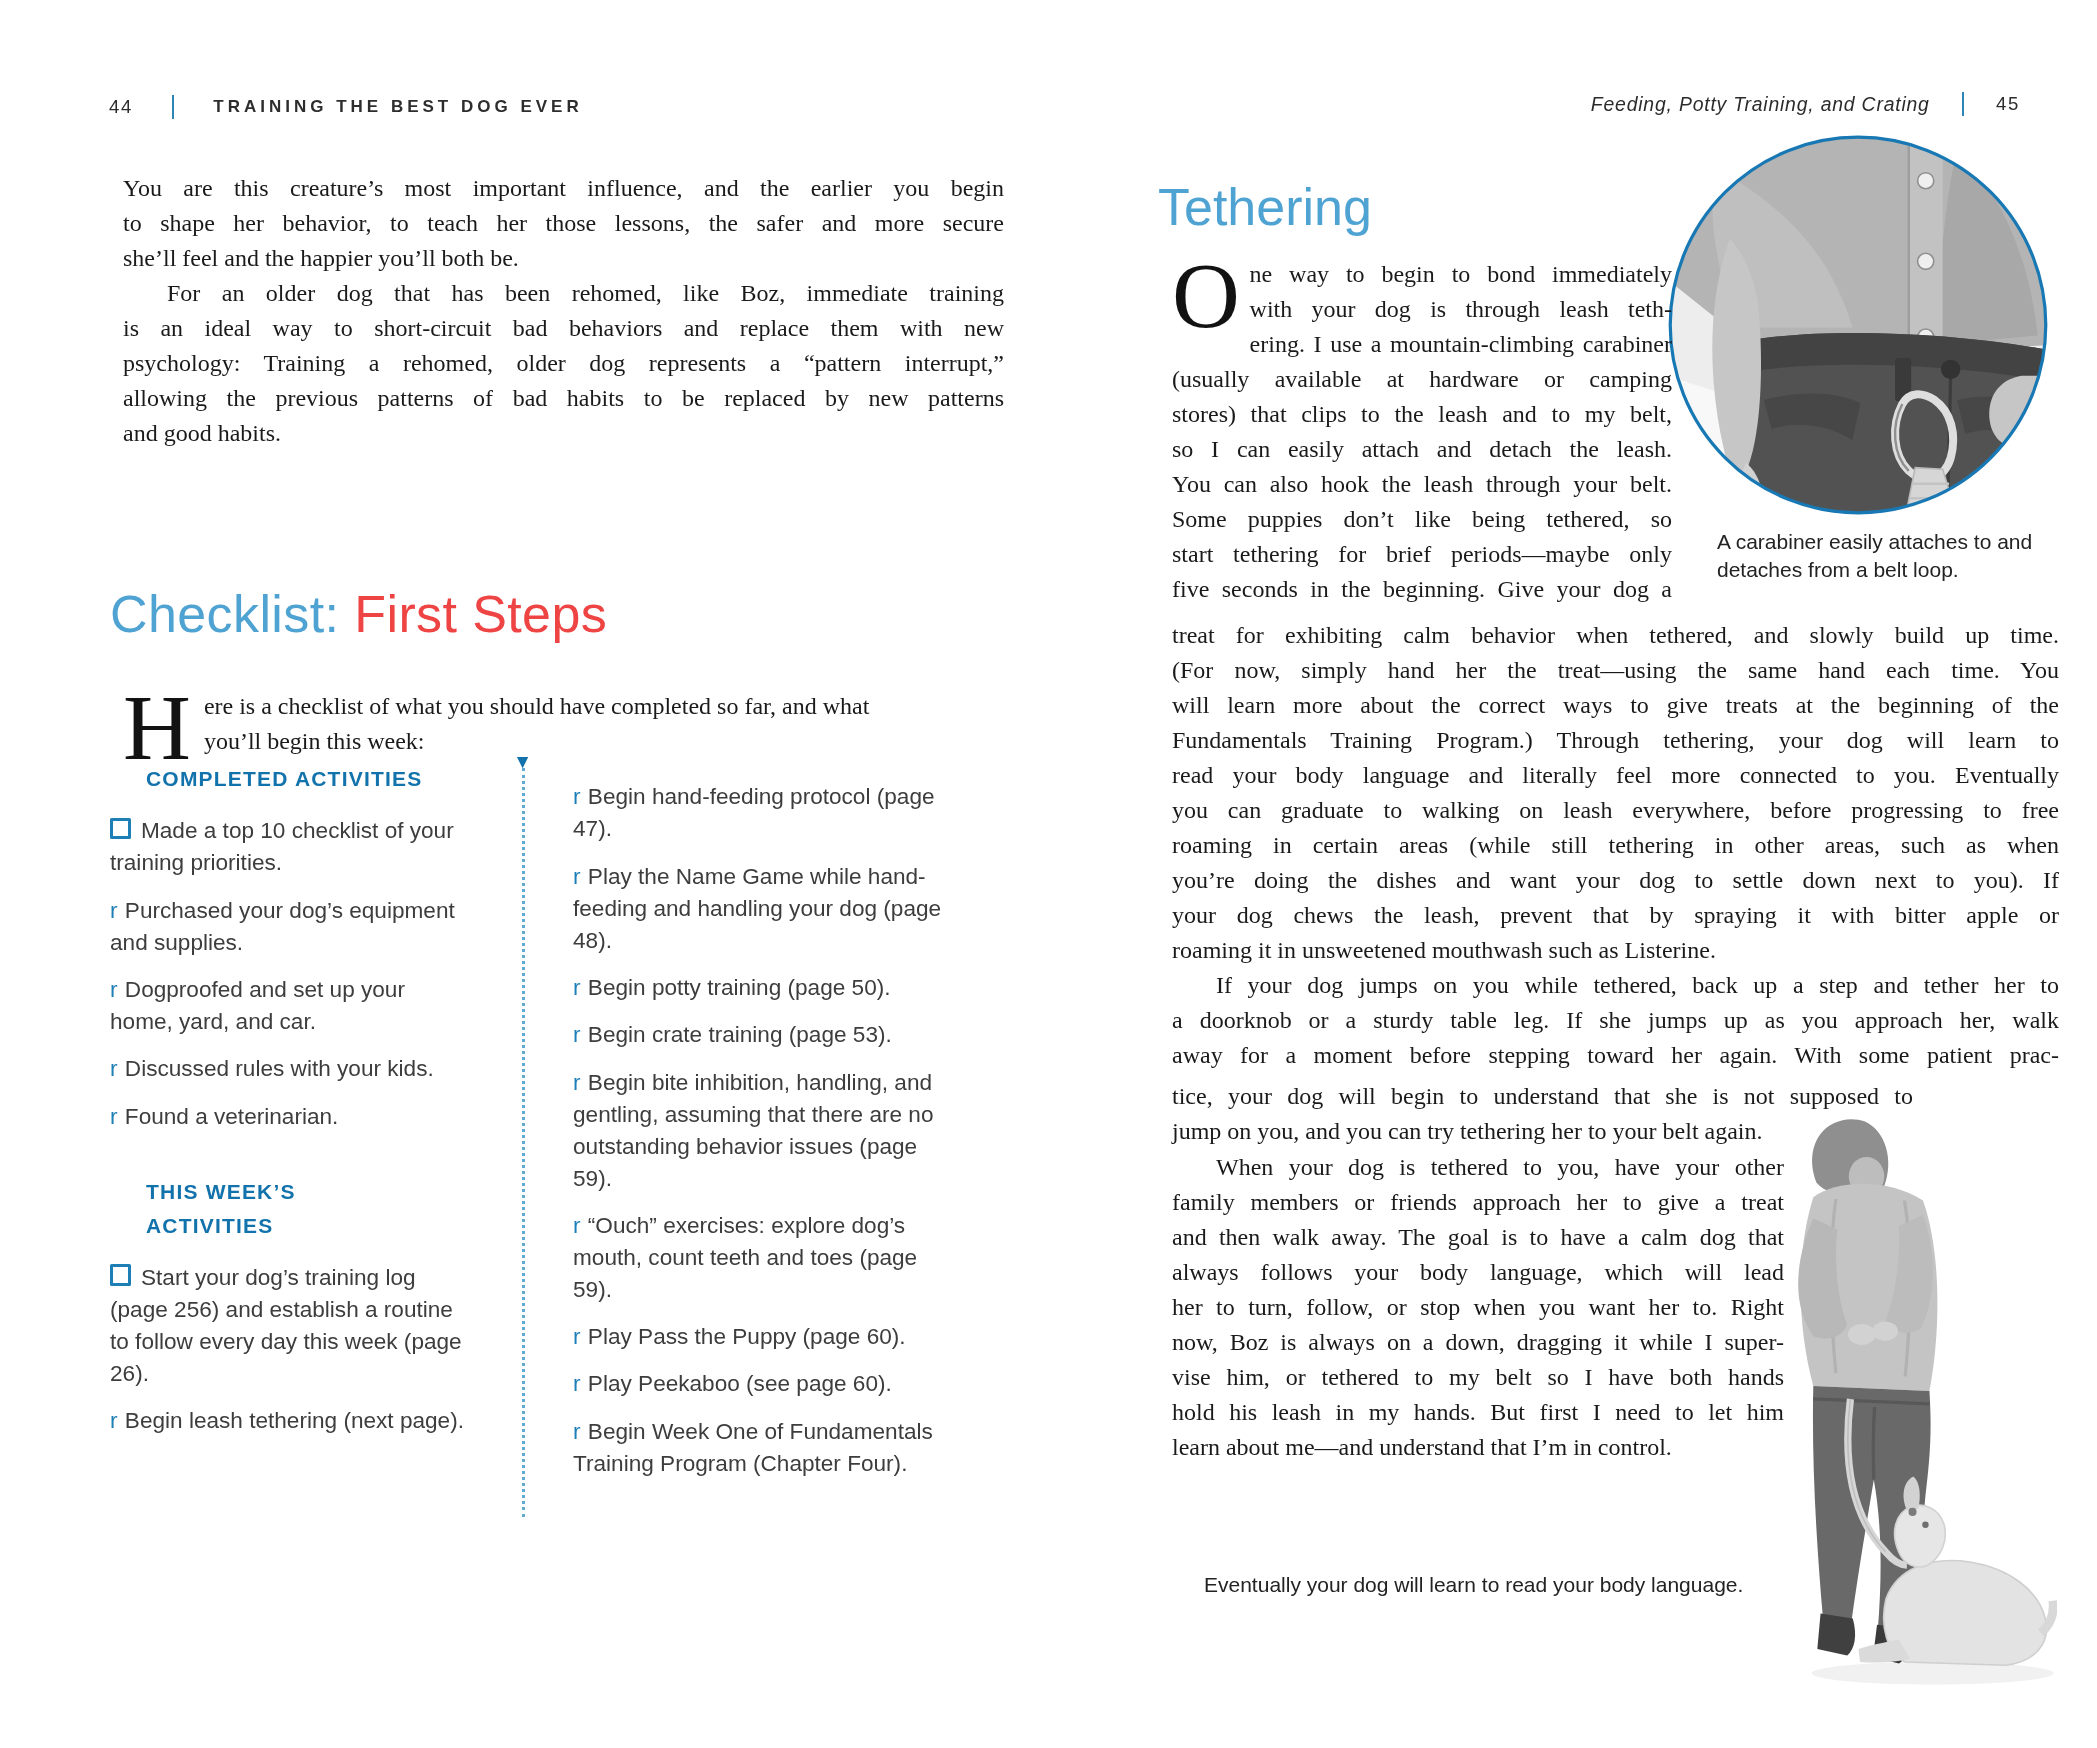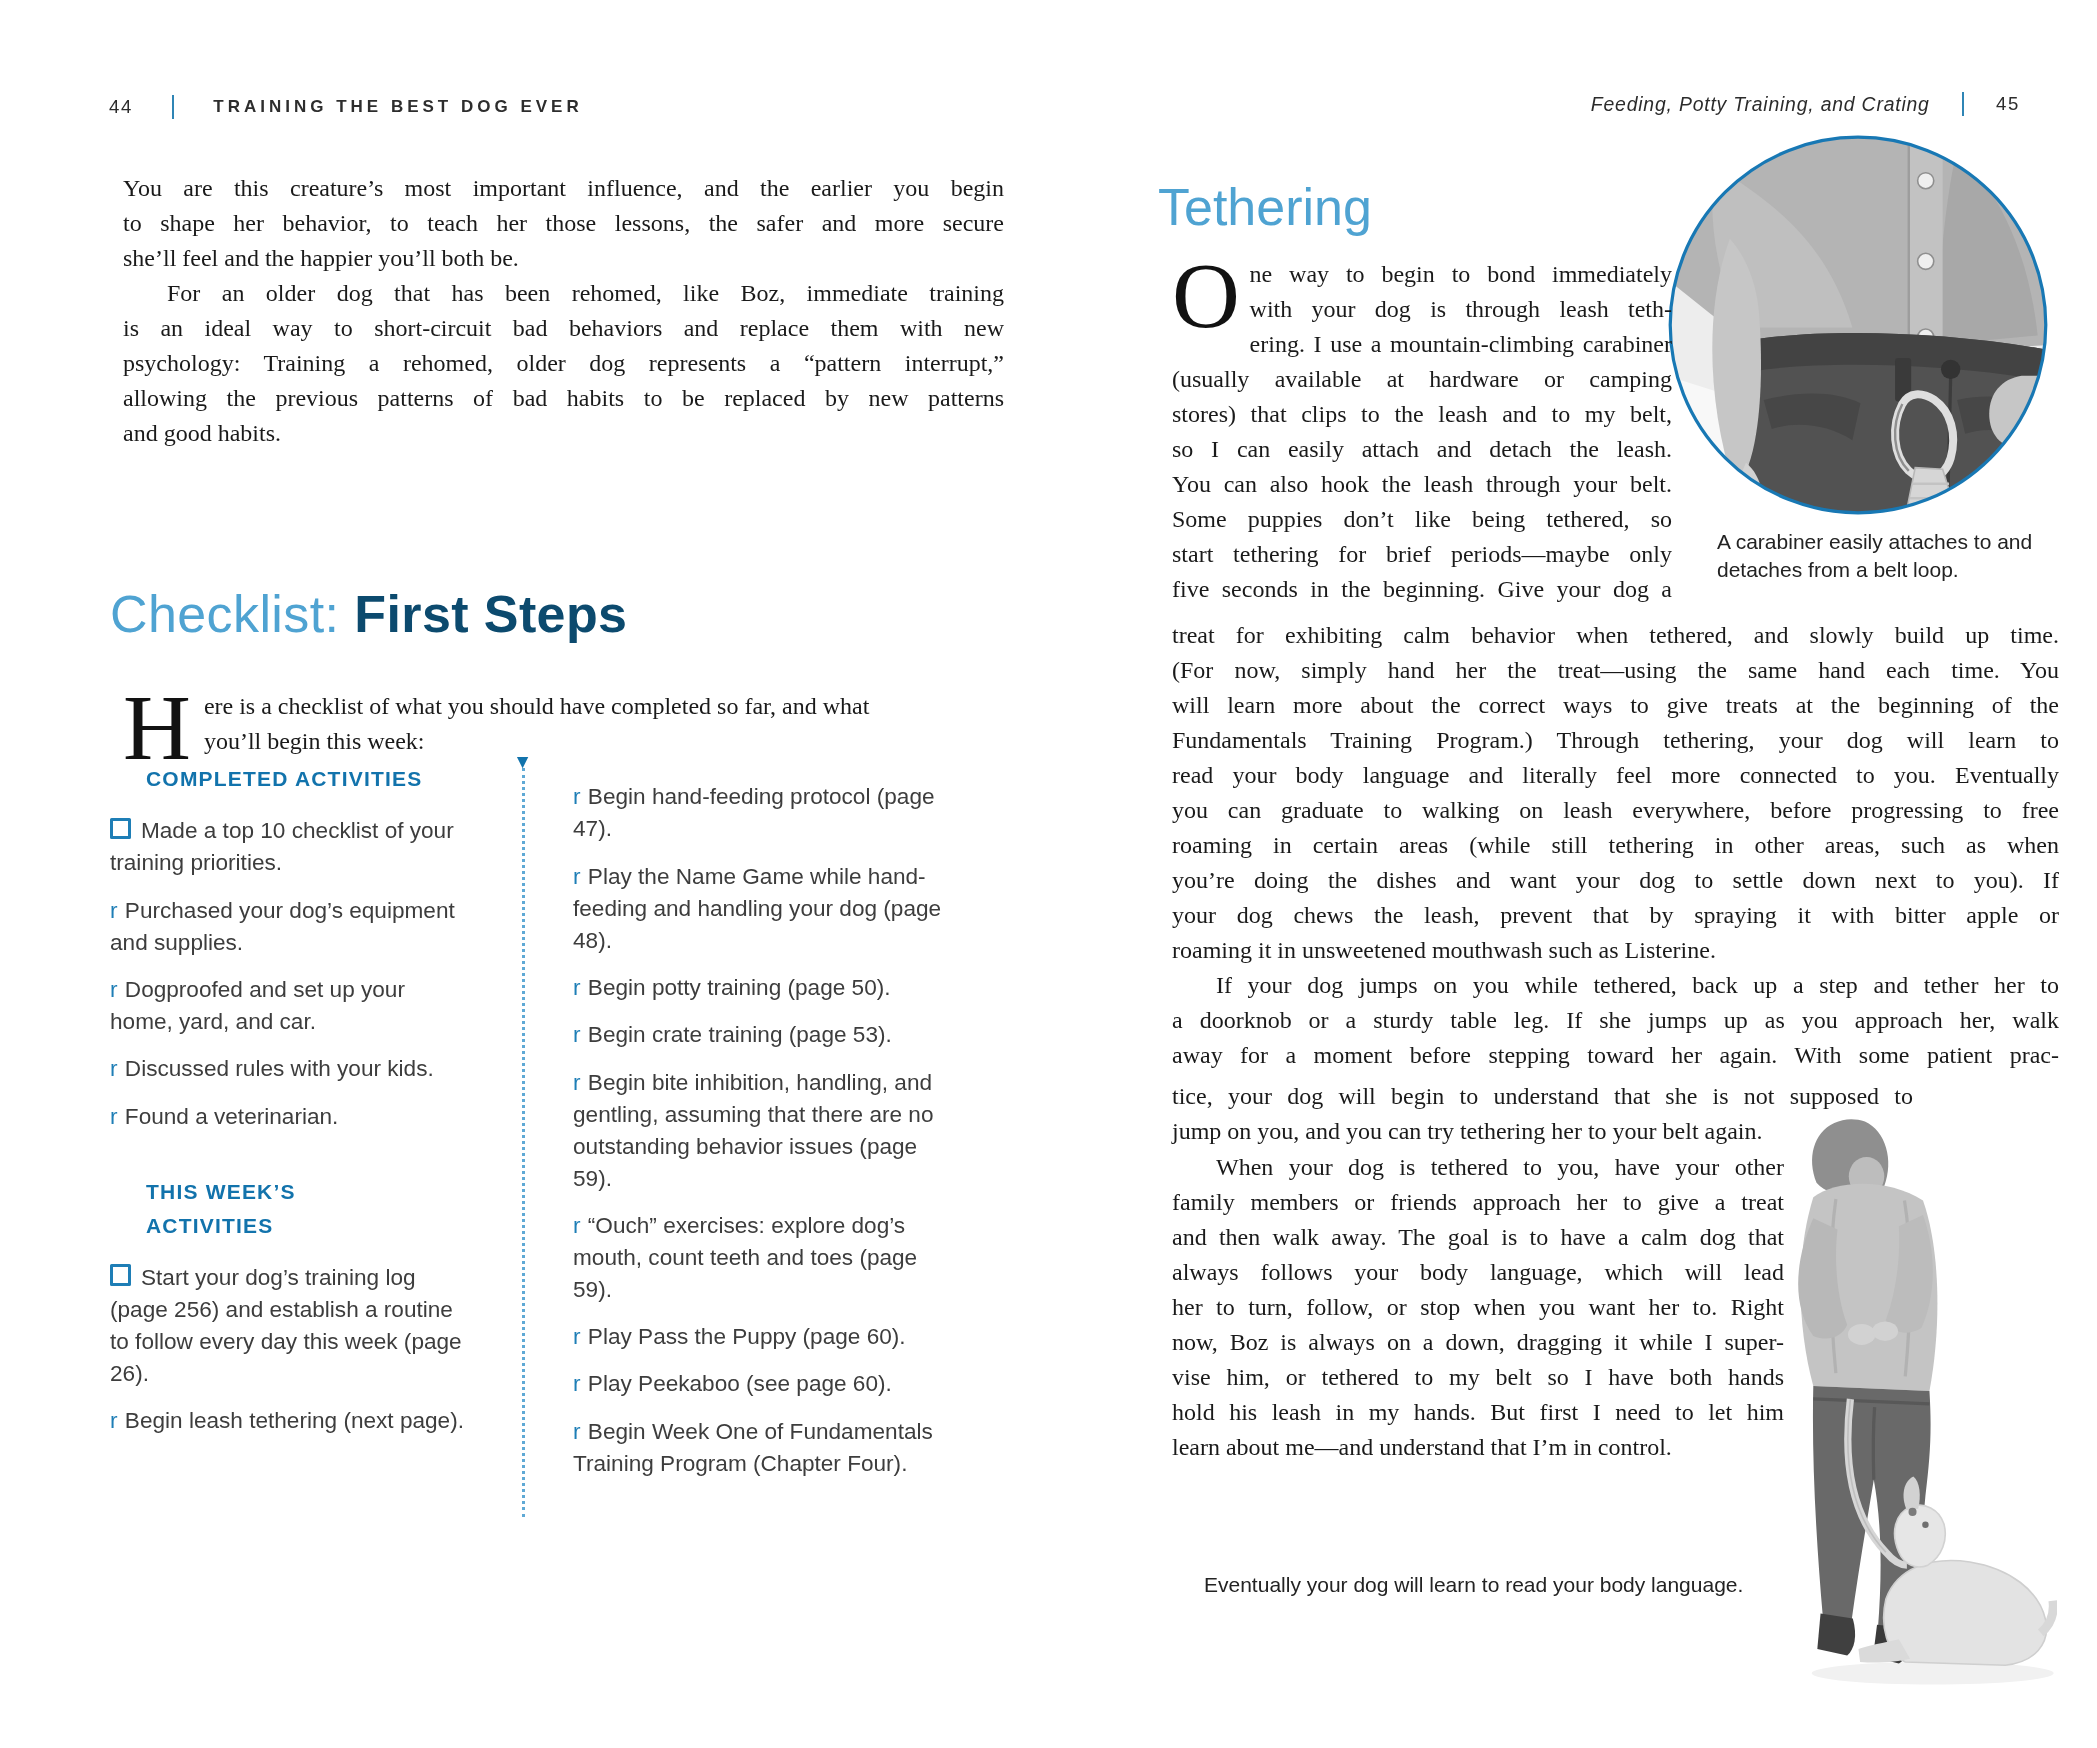--- a/index.html
+++ b/index.html
@@ -28,21 +28,21 @@
   .hbar{width:2.4px;height:24px;background:#2f85b5;}
   .lh .hbar{margin:0 39px;}
   .rh .hbar{margin:0 32px;}
   .runhead{font-size:17px;font-weight:700;letter-spacing:4px;color:#2d2d2d;}
   .runhead-it{font-style:italic;font-size:19.4px;letter-spacing:0.8px;color:#2b2b2b;}
 
   
   .p1{position:absolute;left:113px;top:171px;width:881px;}
   .chk-heading{position:absolute;left:110px;top:584px;font-size:52px;letter-spacing:0.4px;white-space:nowrap;}
   .chk-heading .light{color:#4fa3d2;font-weight:400;}
-  .chk-heading .dark{color:#0c4a6e;font-weight:700;}
+  .chk-heading .dark{color:#ef4444;font-weight:400;}
   .intro{position:absolute;left:113px;top:689px;width:881px;}
 
   .col-h{font-size:21px;font-weight:700;color:#1273ac;letter-spacing:1.2px;line-height:34px;margin-left:36px;}
   .col-left{position:absolute;left:110px;top:762px;width:360px;}
   .col-right{position:absolute;left:573px;top:762px;width:382px;}
   .items{margin-top:19.4px;}
   .chk-item{font-size:22.6px;line-height:32px;color:#3d3d3d;margin-bottom:15.3px;}
   .bullet{color:#1e7eb6;margin-right:7.3px;}
   .b-box .bullet{display:inline-block;width:15.3px;height:15.3px;border:3.2px solid #1e7eb6;border-radius:1.6px;margin-right:9.7px;vertical-align:-0.8px;}
   .week-h{margin-top:42px;}

